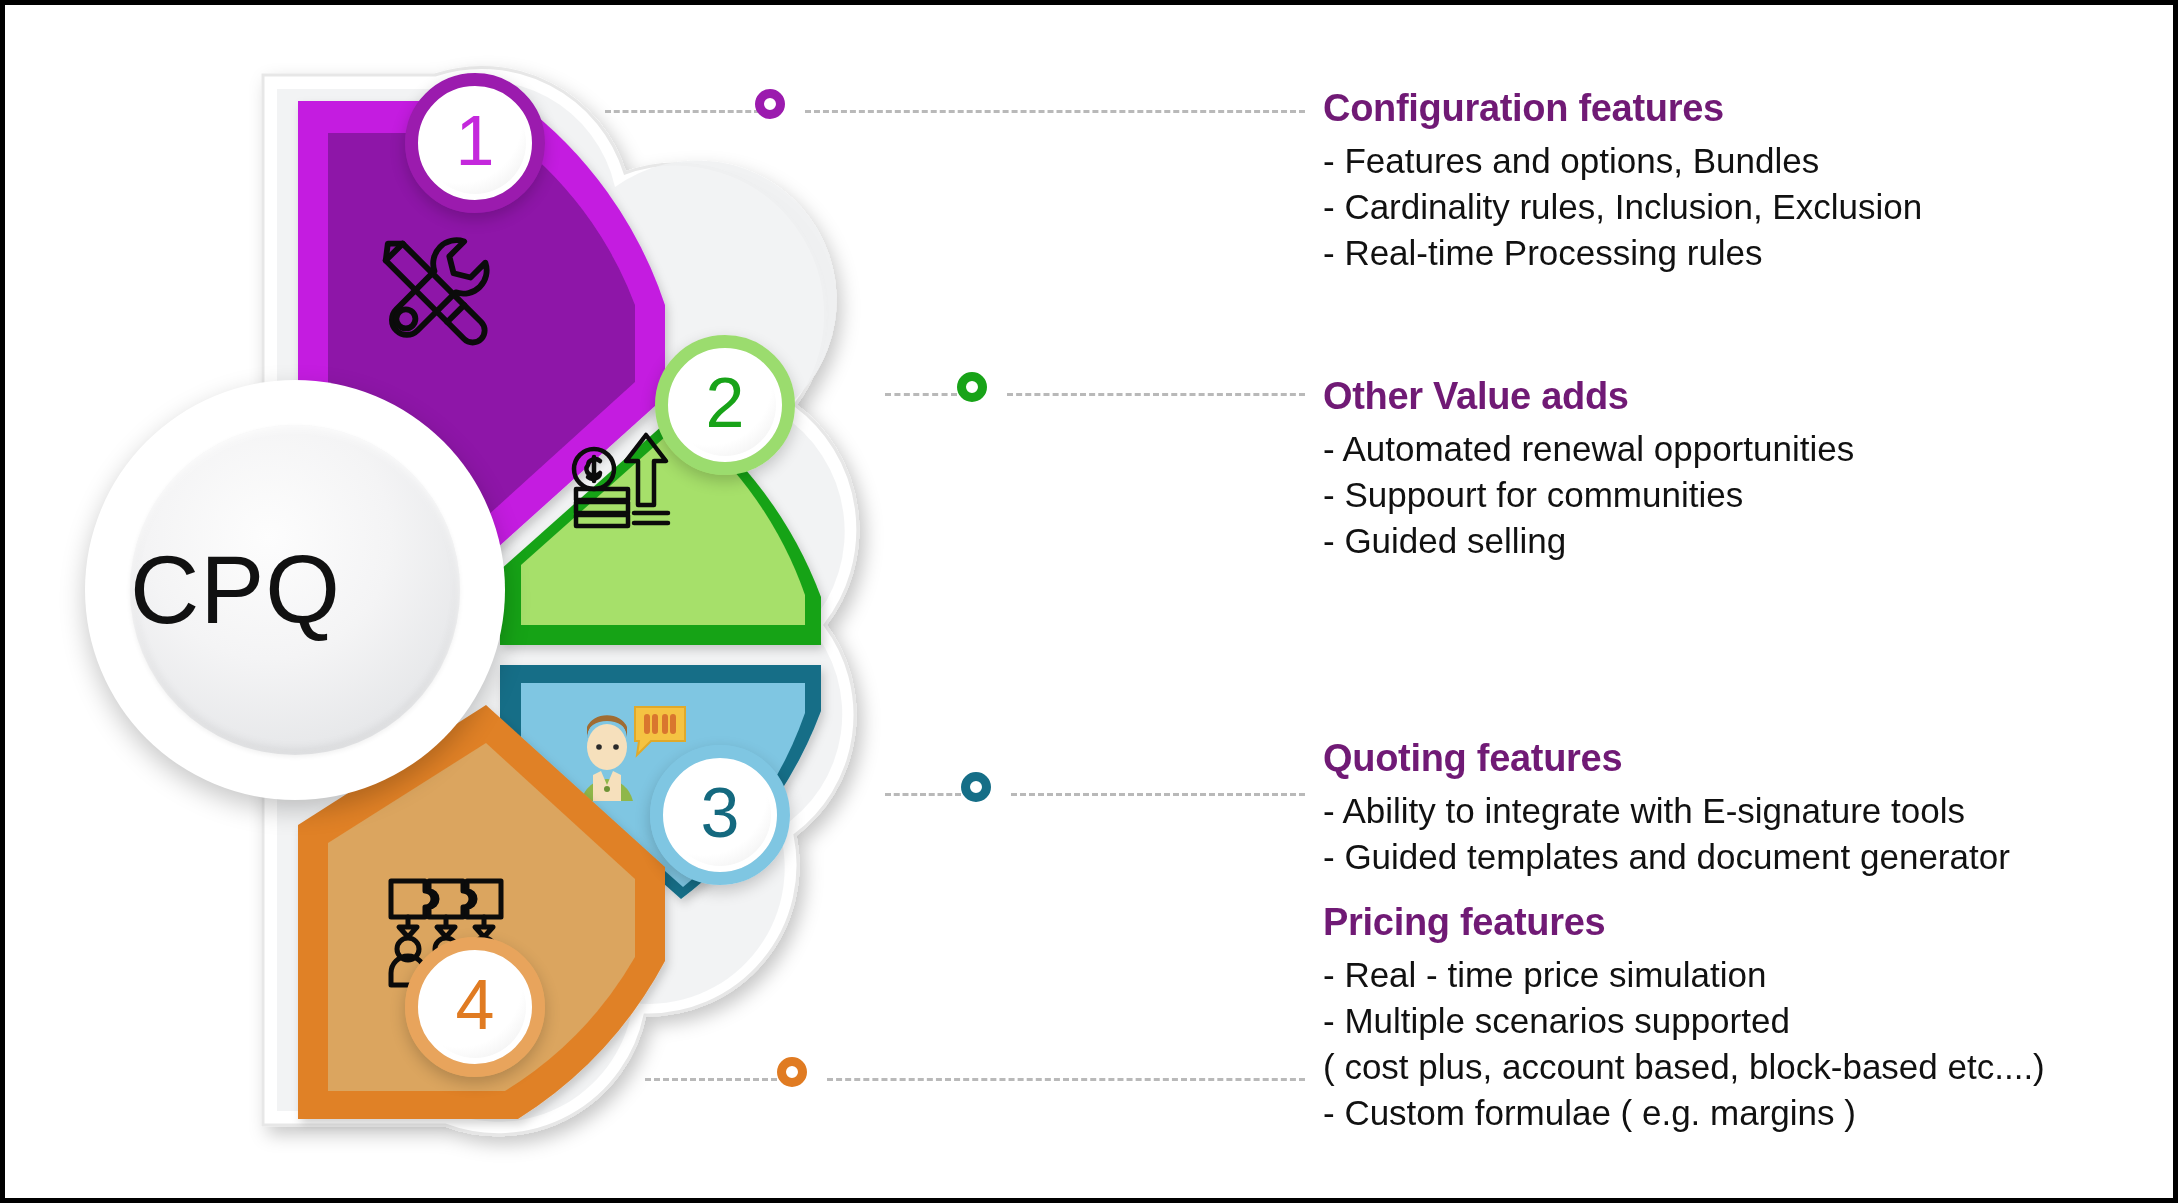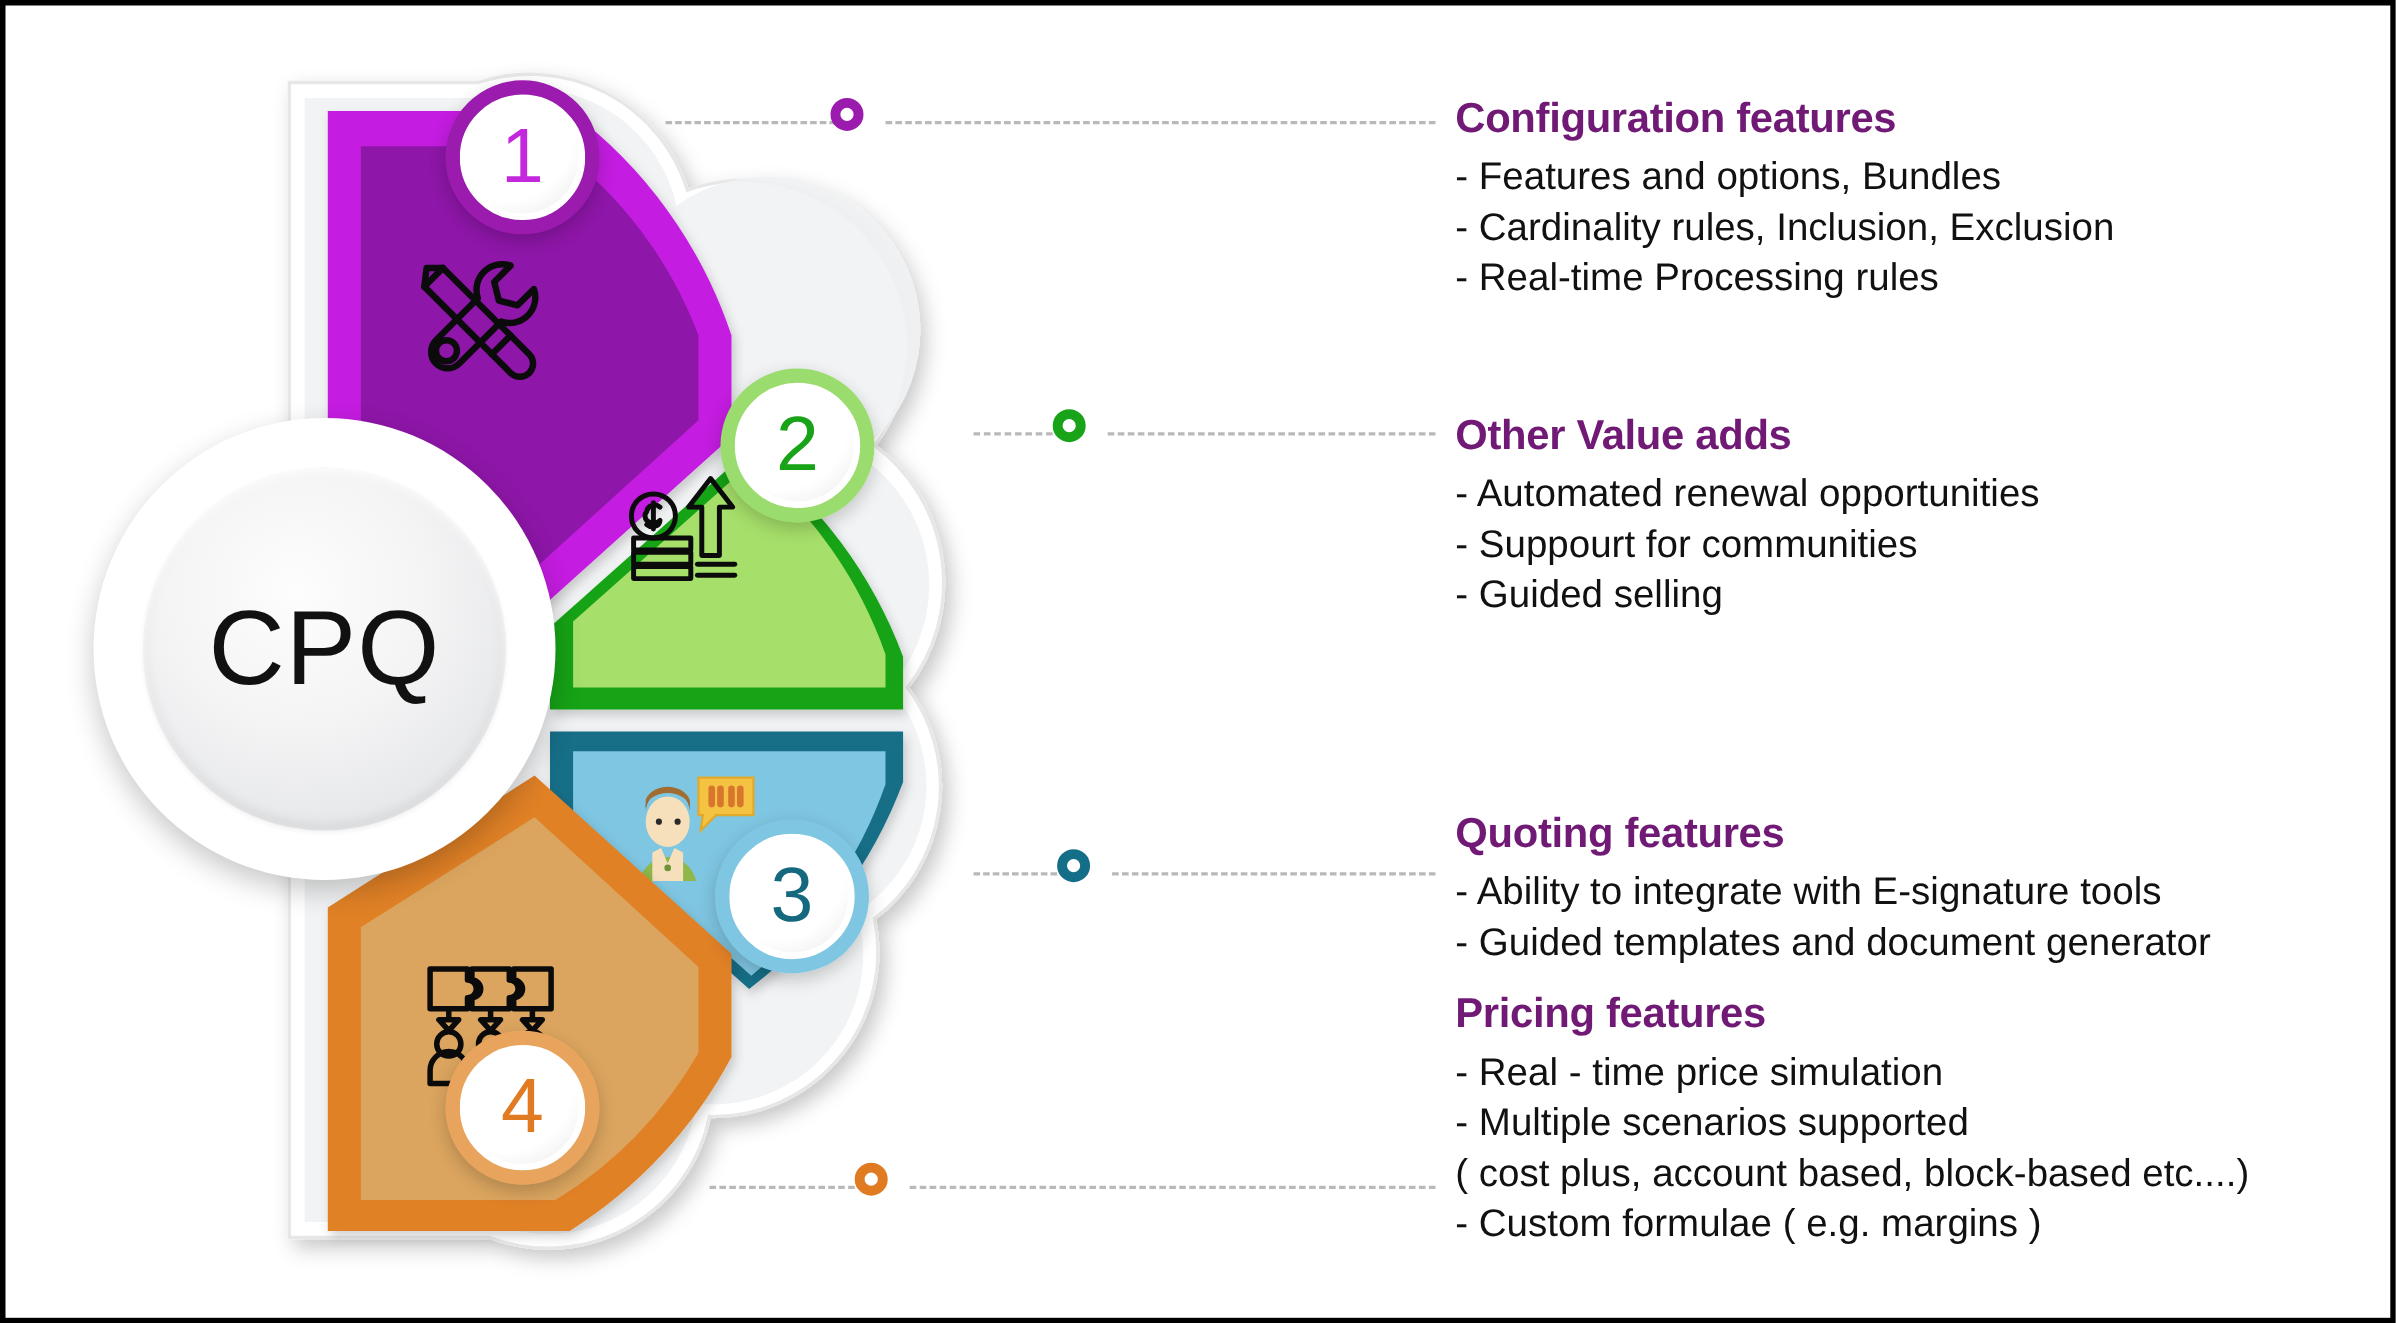--- a/index.html
+++ b/index.html
@@ -75,21 +75,20 @@
     justify-content: center;
   }
   #cpq-inner {
     width: 330px;
     height: 330px;
     border-radius: 50%;
     background: radial-gradient(circle at 42% 34%, #fdfdfd 0%, #f4f4f5 42%, #e7e8ea 74%, #dcdee1 100%);
     box-shadow: inset 0 3px 8px rgba(255,255,255,0.95), inset 0 -4px 12px rgba(0,0,0,0.09), 0 2px 5px rgba(0,0,0,0.06);
     display: flex;
     align-items: center;
-    justify-content: center;
   }
   #cpq-label {
     font-family: "Liberation Sans", sans-serif;
     font-size: 96px;
     font-weight: 400;
     color: #111111;
     letter-spacing: 1px;
   }
 
   

